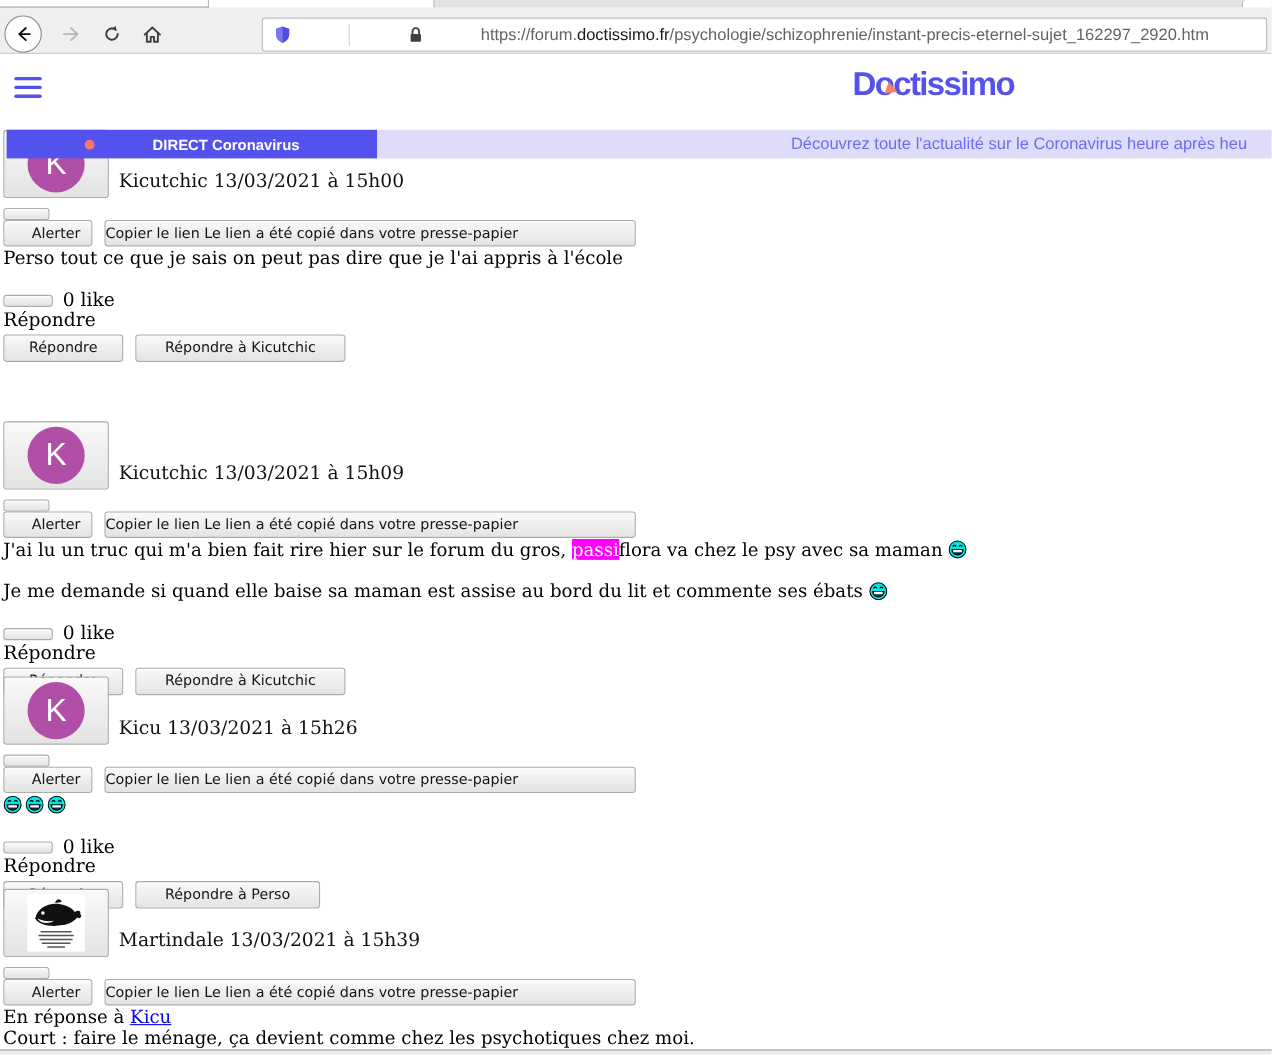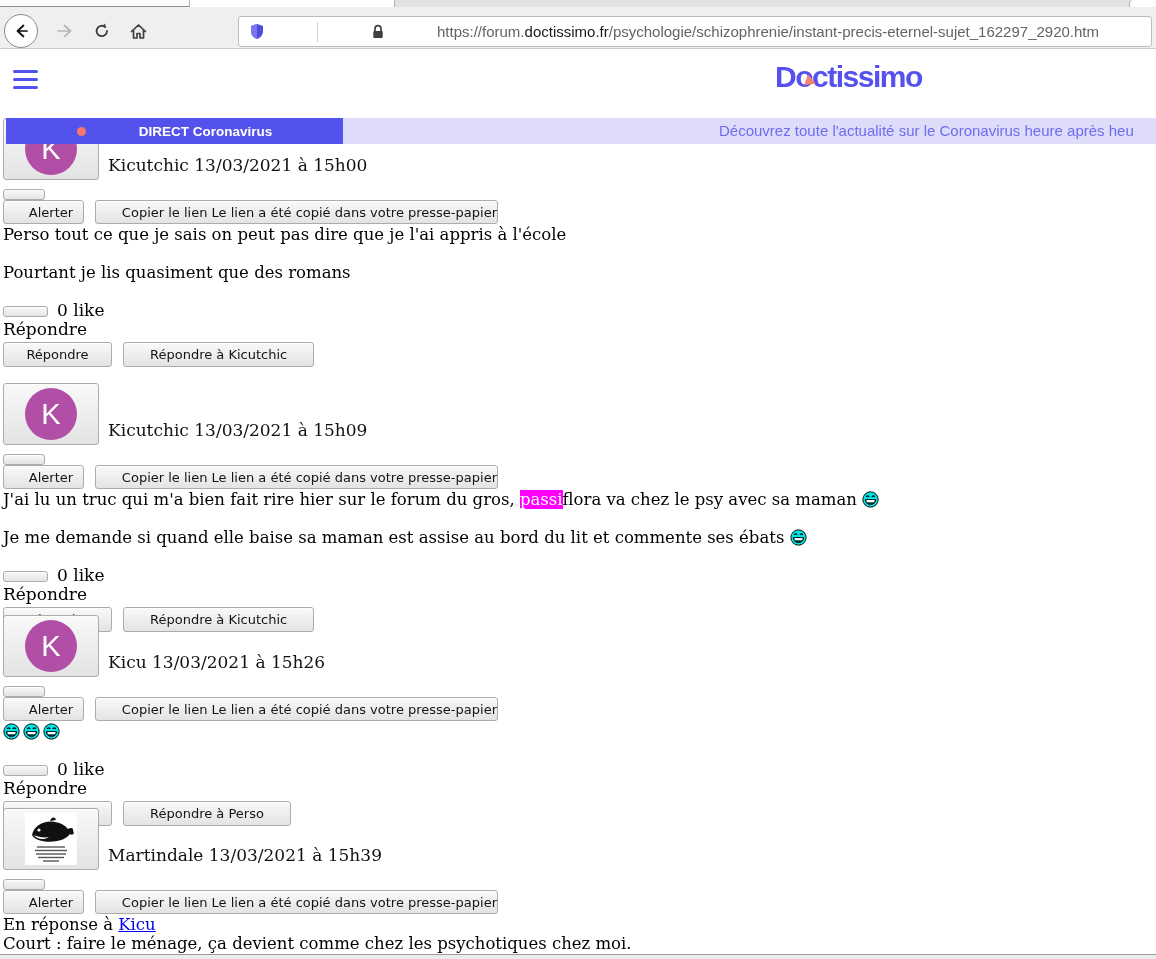--- a/index.html
+++ b/index.html
@@ -49,21 +49,21 @@
          box-shadow:inset 0 1px 0 rgba(255,255,255,.7); }
   .avatar-btn { position:absolute; left:0; top:0; width:96px; height:62px; display:flex; align-items:center; justify-content:center; }
   .avatar-circle { width:52px; height:52px; border-radius:50%; background:#b14fa6; color:#fff;
                    display:flex; align-items:center; justify-content:center;
                    font-size:29px; font-weight:300; font-family:"Liberation Sans", sans-serif; }
   .avatar-circle.orca { border-radius:0; background:#fff; }
   .meta { position:absolute; left:105px; top:37px; font-family:"DejaVu Serif", serif; font-size:17px; color:#111; white-space:nowrap; }
   .mini-btn { position:absolute; left:0; top:71px; width:42px; height:11px; }
   .action-row { position:absolute; left:0; top:82px; display:flex; gap:11px; }
   .alert-btn { width:81px; height:24px;padding-left:15px; }
-  .copy-btn { width:403px; height:24px; text-align:right; }
+  .copy-btn { width:483px; height:24px; text-align:left; }
   .content { position:absolute; left:0; top:107px; width:1147px;
              font-family:"DejaVu Serif", serif; font-size:16.5px; line-height:19px; color:#000; }
   .content p { margin:0 0 19px 0; }
   .content p.tight { margin:0; }
   .hl { background:#ff00ff; color:#fff; }
   a.ulink { color:#0000ee; text-decoration:underline; cursor:pointer; }
   .smiley { display:inline-block; width:17px; height:17px; vertical-align:-3px; margin-right:3px; }
   .like-row { height:19px; }
   .like-mini { position:static; display:inline-block; width:45px; height:11px; margin-right:9px; }
   .like-label { font-family:"DejaVu Serif", serif; font-size:17px; }
@@ -150,21 +150,20 @@
     </button>
     <div class="meta">Kicutchic 13/03/2021 à 15h00</div>
     <button class="btn mini-btn"></button>
     <div class="action-row">
       <button class="btn alert-btn">Alerter</button>
       <button class="btn copy-btn">Copier le lien Le lien a été copié dans votre presse-papier</button>
     </div>
     <div class="content">
       <div class="paras">
             <p><span>Perso tout ce que je sais on peut pas dire que je l'ai appris à l'école</span></p>
-            <p><span>Pourtant je lis quasiment que des romans</span></p>
           </div>
       <div class="like-row">
         <button class="btn like-mini"></button><span class="like-label">0 like</span>
       </div>
       <div class="reply-label">Répondre</div>
       <div class="reply-row">
         <button class="btn reply-btn">Répondre</button>
         <button class="btn reply-to-btn">Répondre à Kicutchic</button>
       </div>
     </div>

